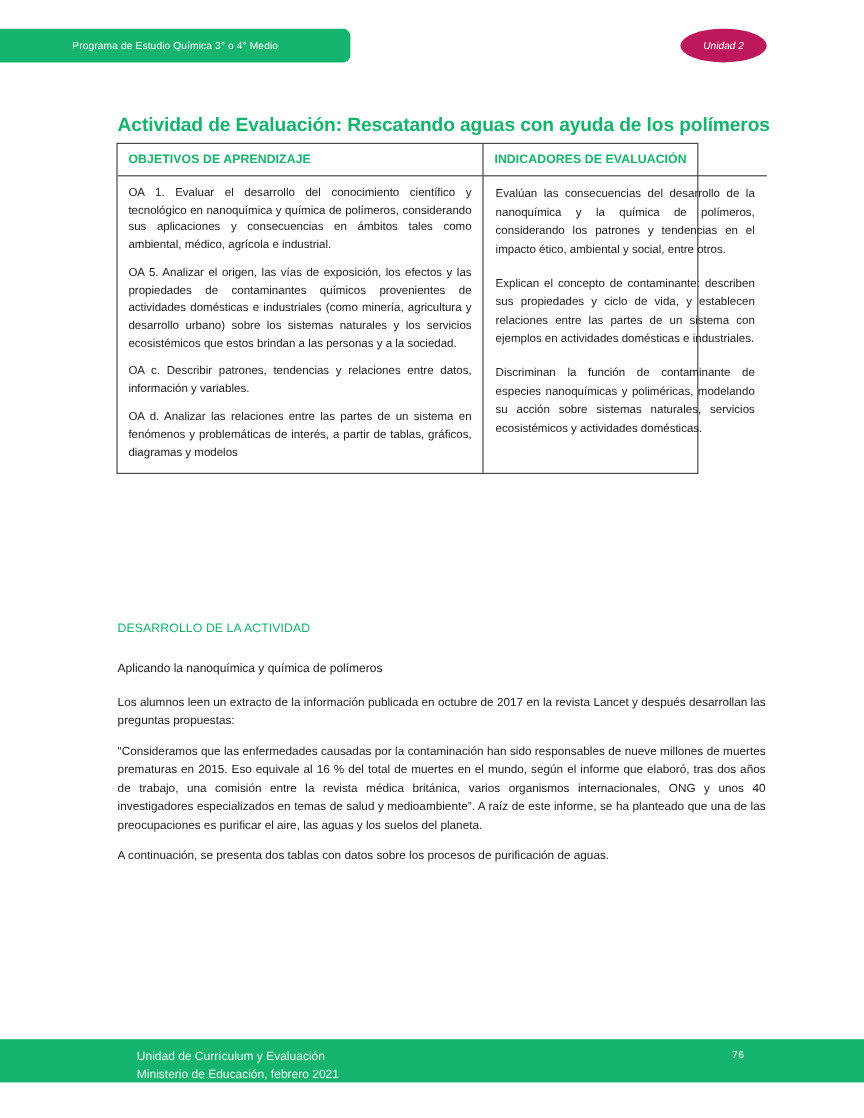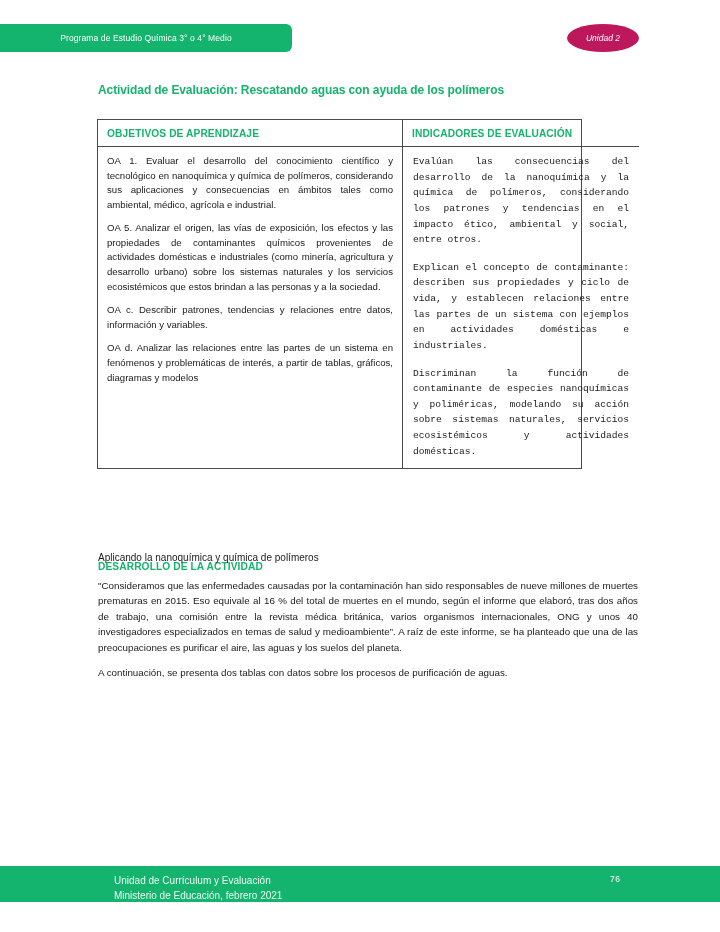--- a/index.html
+++ b/index.html
@@ -60,24 +60,24 @@
   .unit-pill-text {
     color: #ffffff;
     font-size: 8.5px;
     white-space: nowrap;
   }
 
   
   .page-title {
     position: absolute;
     left: 98px;
-    top: 83px;
+    top: 96px;
     width: 560px;
     color: #16b36d;
-    font-size: 12px;
+    font-size: 16px;
     font-weight: bold;
     letter-spacing: -0.1px;
     white-space: nowrap;
   }
 
   
   .oa-table {
     position: absolute;
     left: 97px;
     top: 119px;
@@ -126,21 +126,20 @@
     margin: 0 0 9px 0;
   }
   .para:last-child { margin-bottom: 0; }
 
   .para-right {
     font-size: 9.6px;
     line-height: 1.63;
     color: #1a1a1a;
     text-align: justify;
     margin: 0 0 12px 0;
-    font-family: Liberation Mono, monospace;
   }
   .para-right:last-child { margin-bottom: 0; }
 
   .duracion-row td {
     border-top: 1px solid #4a4a4a;
   }
   .duracion-inner {
     padding: 10px 9px 8px 9px;
   }
   .duracion-label {
@@ -155,24 +154,23 @@
     color: #1a1a1a;
   }
 
   
   .section-heading {
     position: absolute;
     left: 98px;
     top: 519px;
     color: #16b36d;
     font-size: 10.2px;
-    font-weight: bold;
-    letter-spacing: 0.1px;
-    white-space: nowrap;
-    margin-top: 42px;
+    font-weight: normal;
+    letter-spacing: 0.1px;
+    white-space: nowrap;
   }
   .subheading {
     position: absolute;
     left: 98px;
     top: 552px;
     font-size: 10px;
     font-weight: normal;
     color: #1a1a1a;
     white-space: nowrap;
   }
@@ -262,20 +260,21 @@
       </td>
     </tr>
   </tbody>
     </table>
 </div>
 
 <div class="section-heading">DESARROLLO DE LA ACTIVIDAD</div>
 <div class="subheading">Aplicando la nanoquímica y química de polímeros</div>
 
 <div class="body-block">
+  <p class="body-para">Los alumnos leen un extracto de la información publicada en octubre de 2017 en la revista Lancet y después desarrollan las preguntas propuestas:</p>
   <p class="body-para">"Consideramos que las enfermedades causadas por la contaminación han sido responsables de nueve millones de muertes prematuras en 2015. Eso equivale al 16 % del total de muertes en el mundo, según el informe que elaboró, tras dos años de trabajo, una comisión entre la revista médica británica, varios organismos internacionales, ONG y unos 40 investigadores especializados en temas de salud y medioambiente”. A raíz de este informe, se ha planteado que una de las preocupaciones es purificar el aire, las aguas y los suelos del planeta.</p>
   <p class="body-para">A continuación, se presenta dos tablas con datos sobre los procesos de purificación de aguas.</p>
 </div>
 
 <div class="footer-bar"></div>
 <div class="footer-left">
   <div>Unidad de Currículum y Evaluación</div>
   <div>Ministerio de Educación, febrero 2021</div>
 </div>
 <div class="footer-page">76</div>

